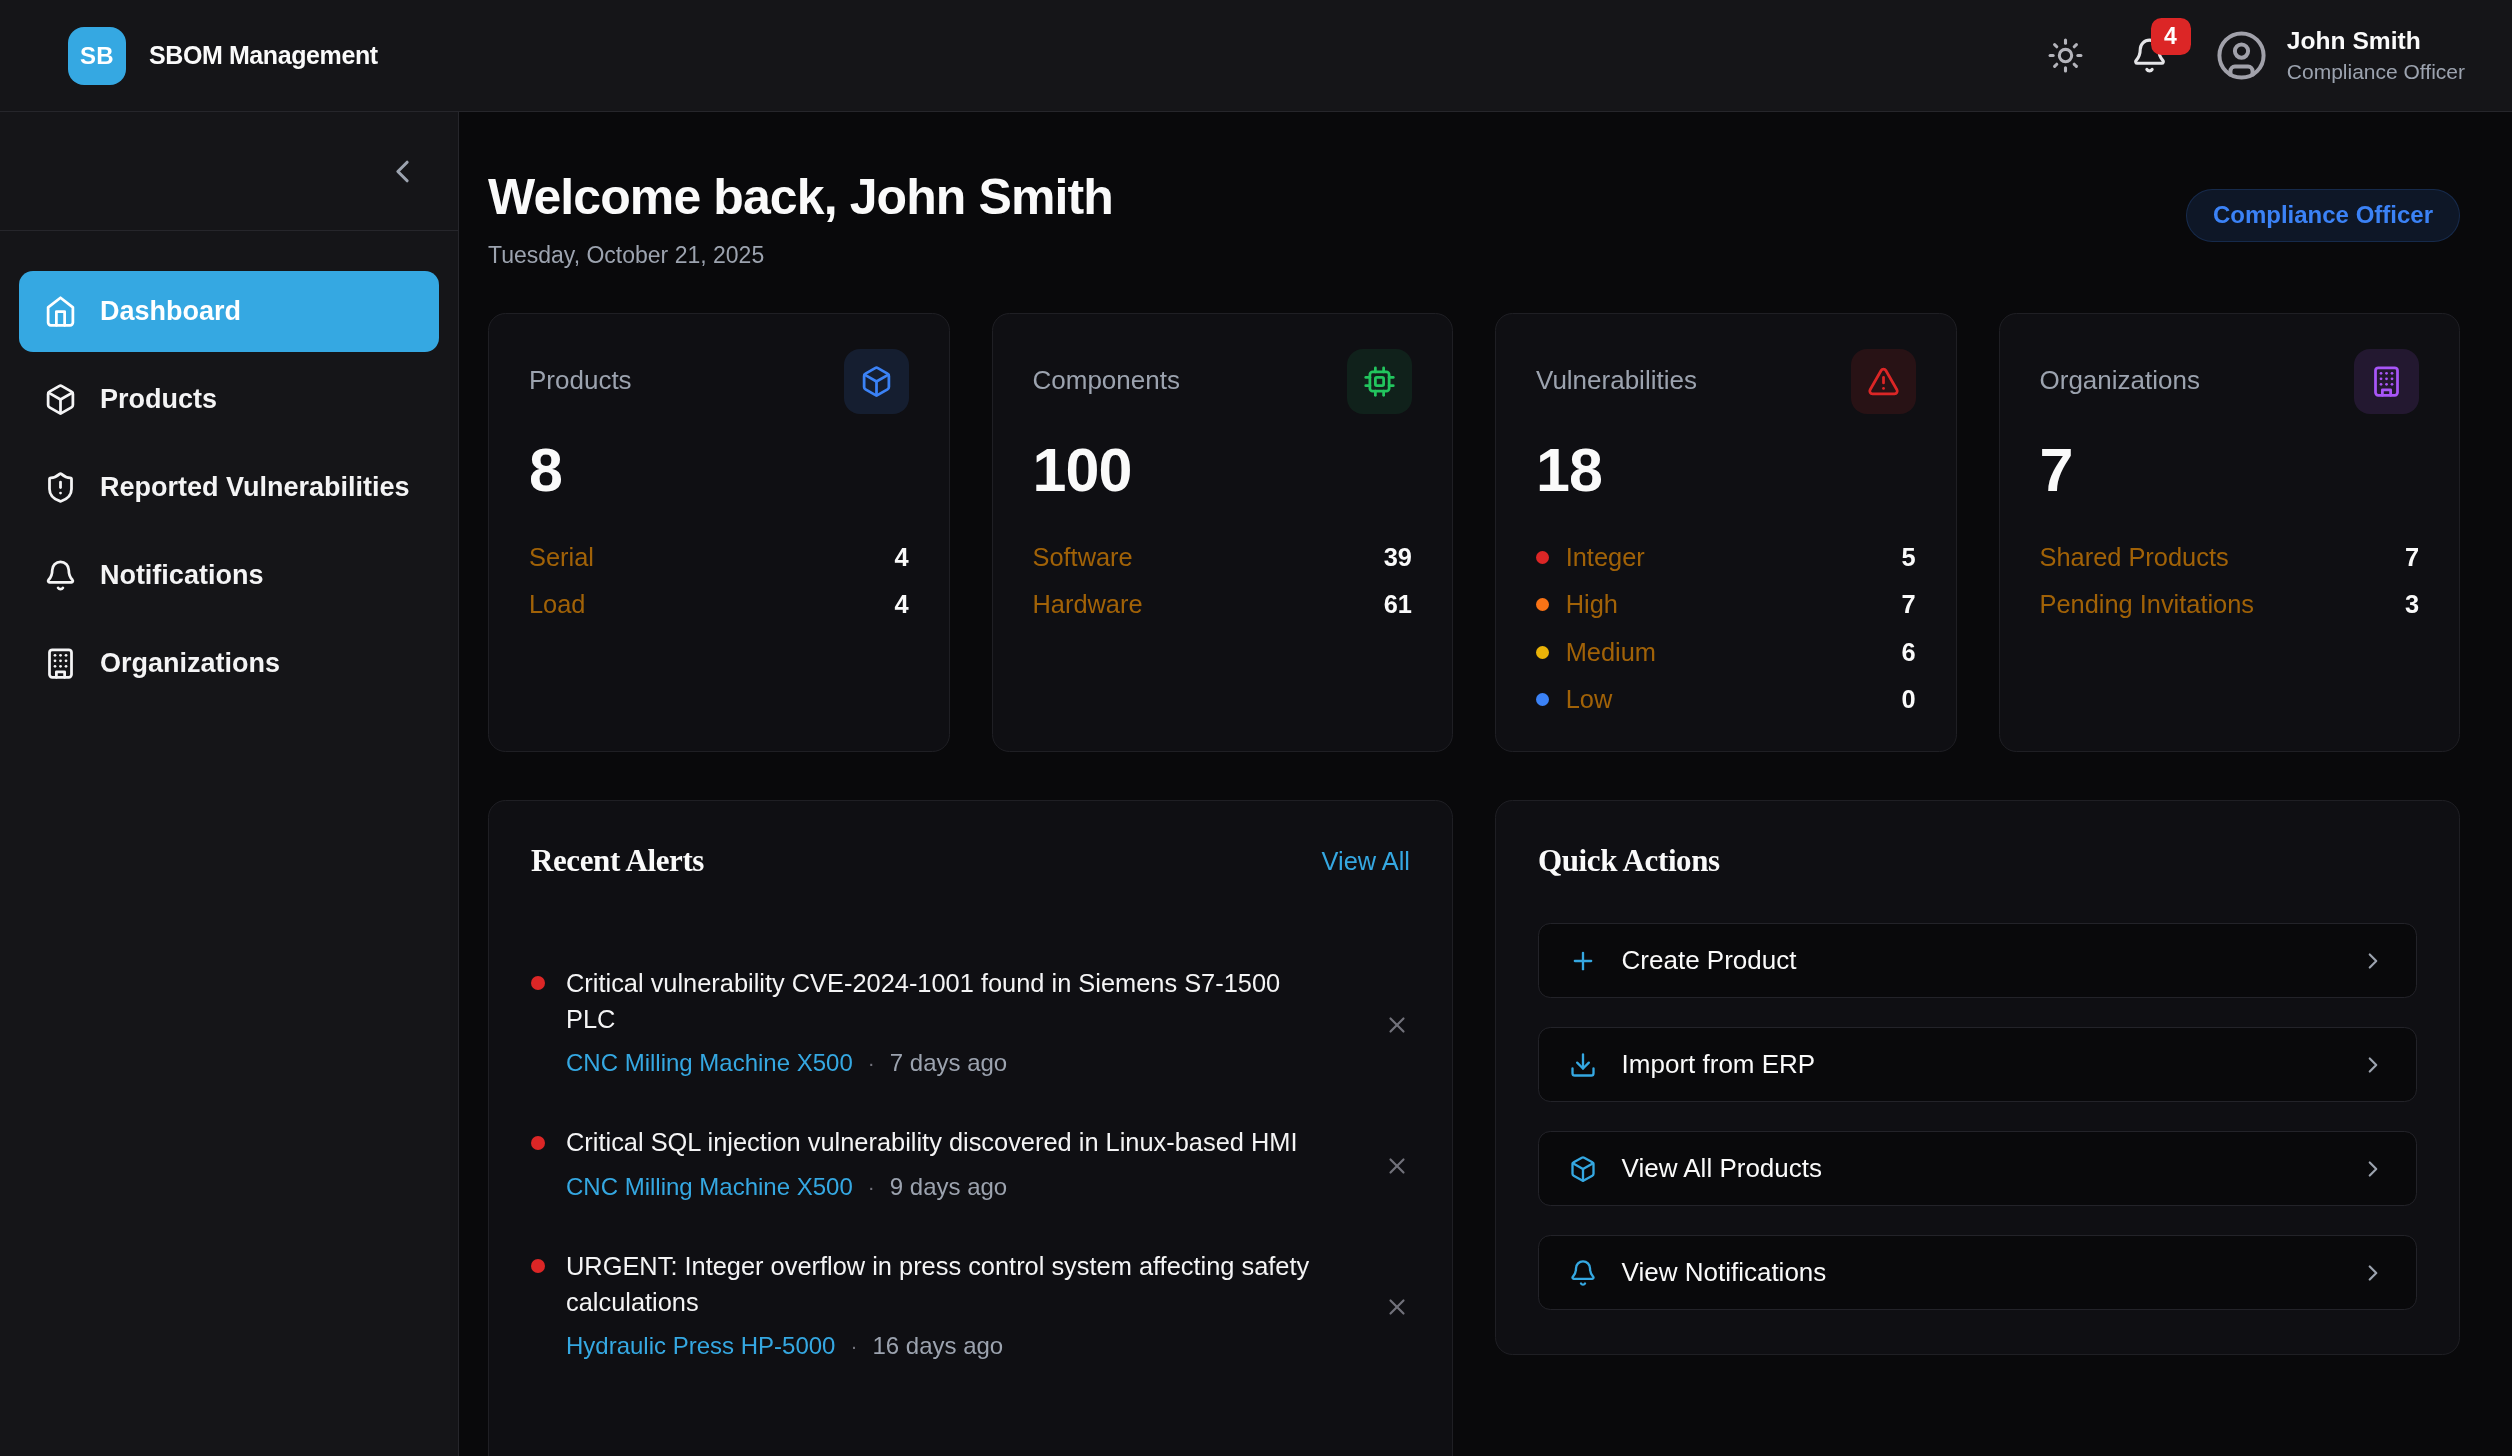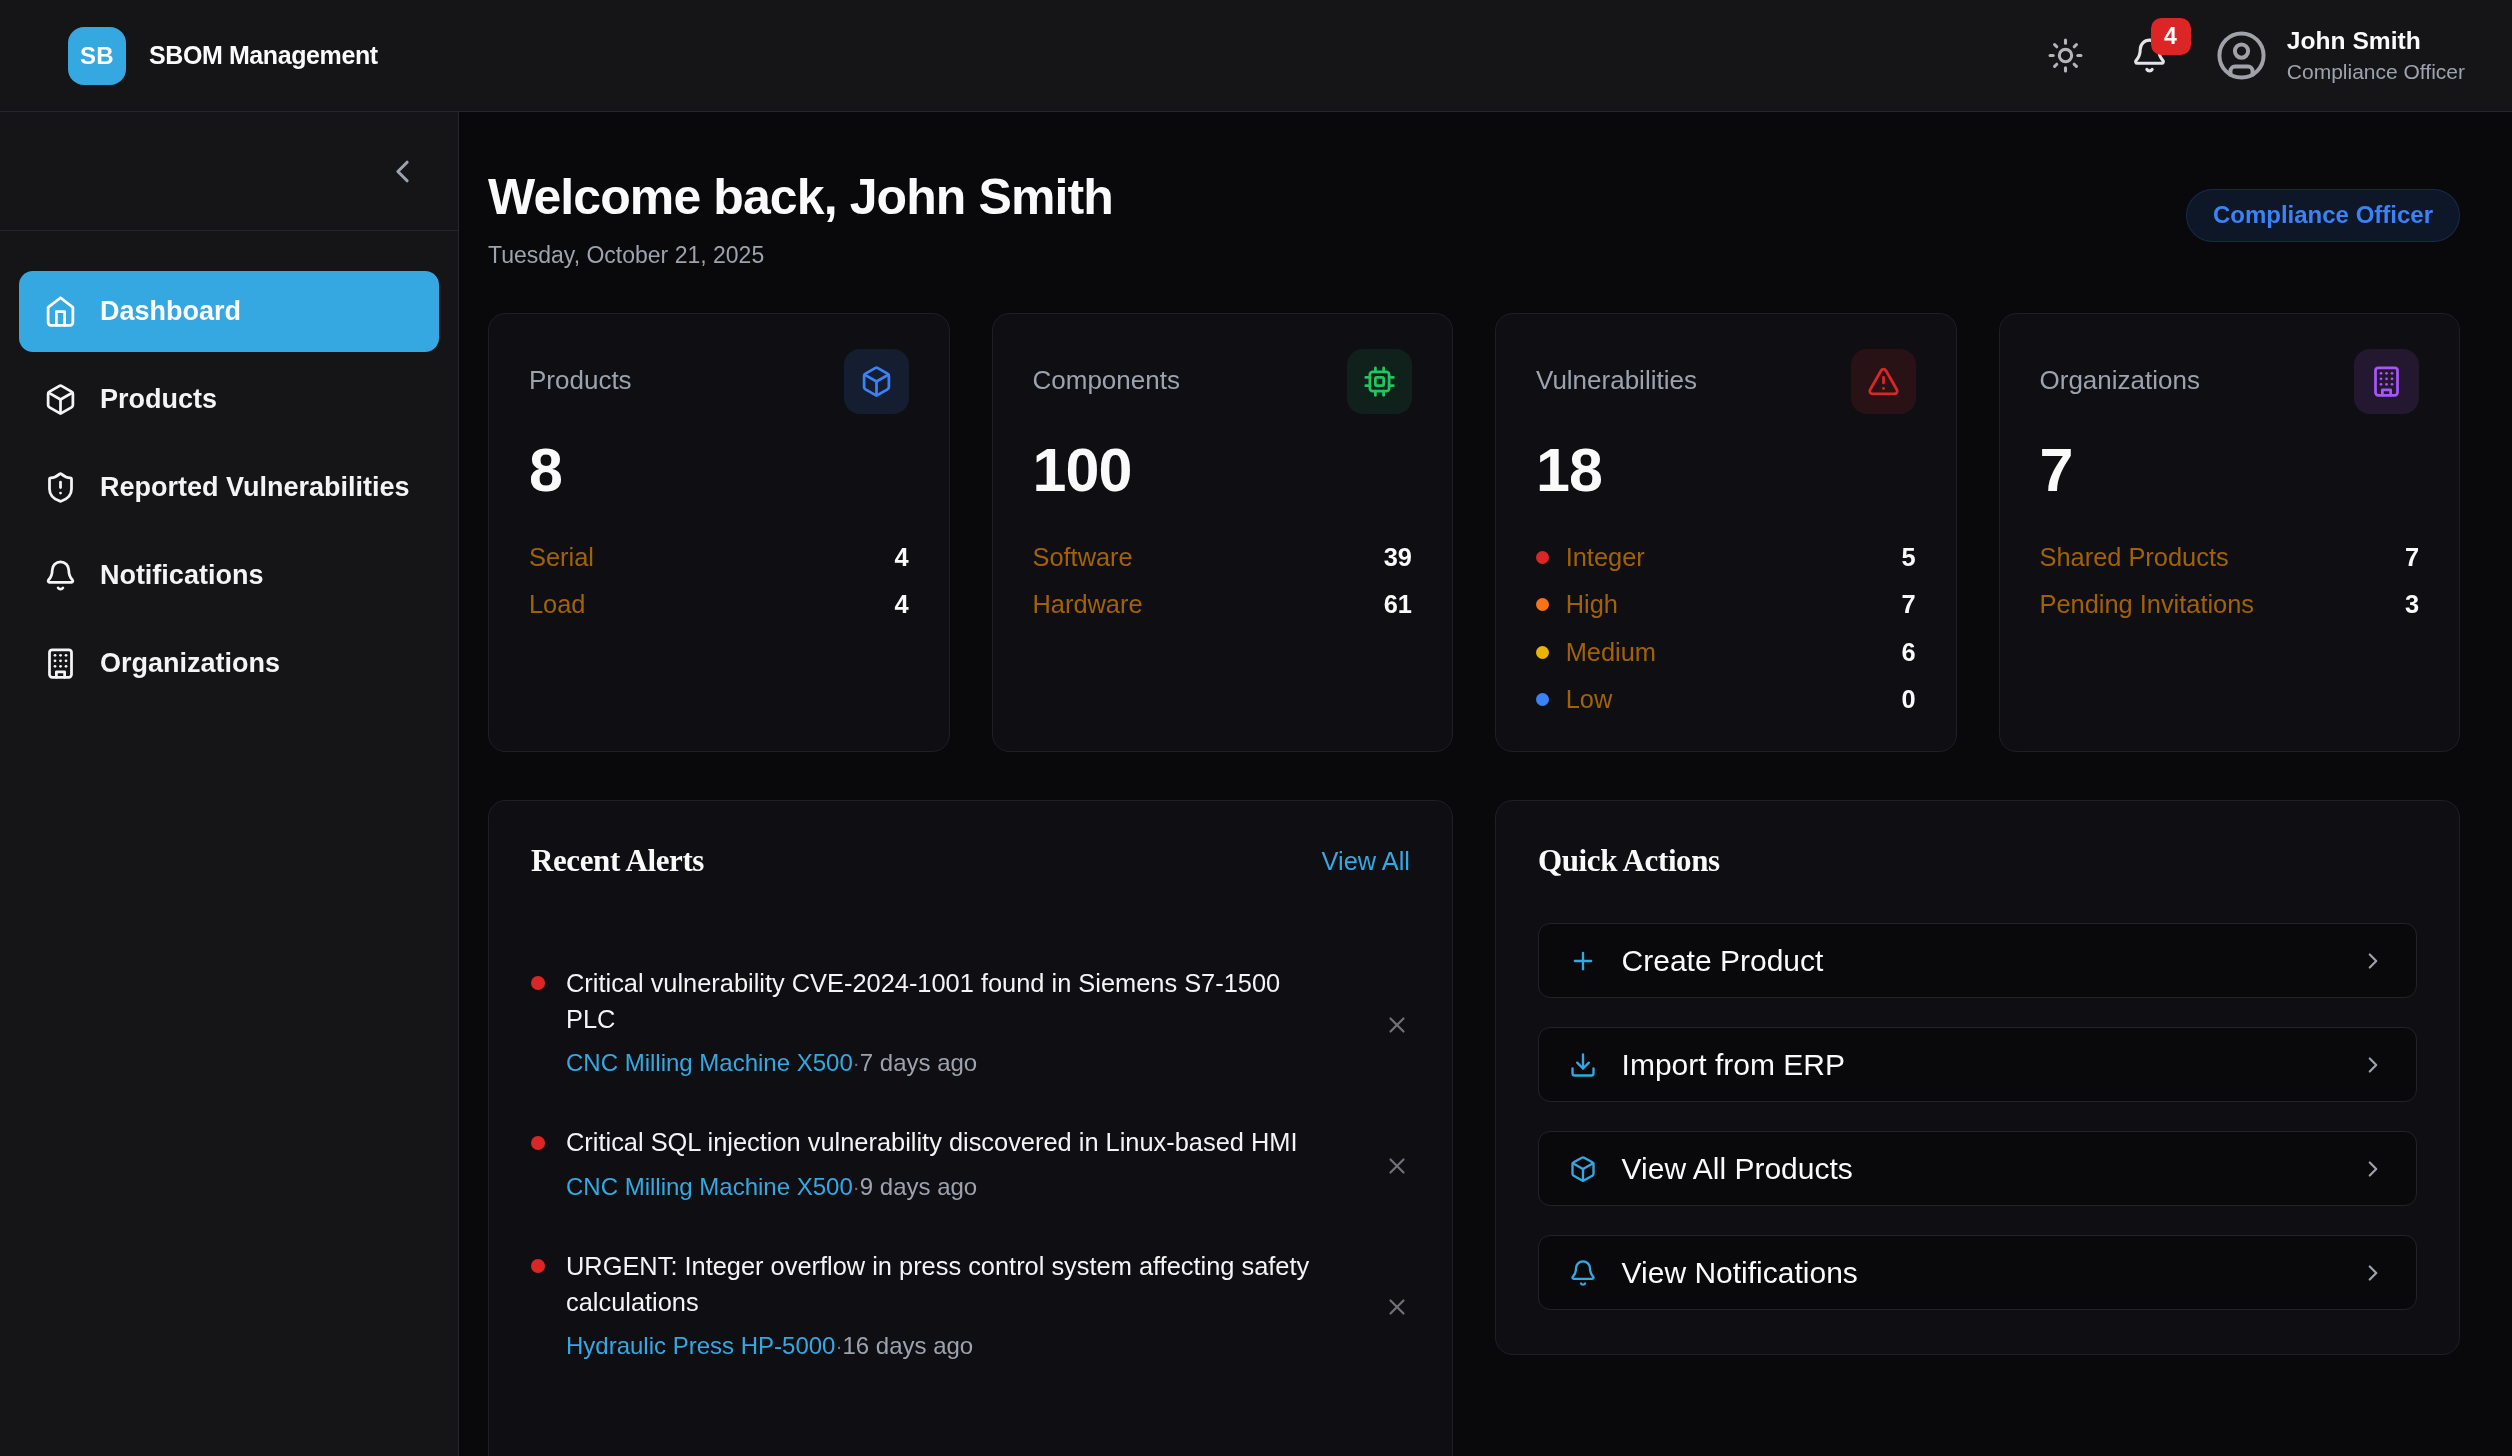--- a/index.html
+++ b/index.html
@@ -90,32 +90,32 @@
   .qa-panel { height:555px; }
   .panel-head { display:flex; justify-content:space-between; align-items:center; }
   .panel-title { font-size:31px; font-weight:700; letter-spacing:-0.4px;font-family:Liberation Serif, serif; }
   .view-all { background:none; border:none; cursor:pointer; font-family:inherit; font-size:25.4px; color:#35a8e2; font-weight:500; }
 
   .alert-list { margin-top:86px; }
   .alert { display:flex; gap:21px; margin-bottom:47px; }
   .alert-dot { width:14px; height:14px; border-radius:50%; background:#dc2626; margin-top:11.4px; flex:none; }
   .alert-body { flex:1; min-width:0; }
   .alert-title { font-size:25.4px; line-height:36px; font-weight:500; color:#f4f4f5; padding-right:39px; }
-  .alert-meta { margin-top:12.3px; display:flex; align-items:center; font-size:24px; }
+  .alert-meta { margin-top:12.3px; display:flex; align-items:center; gap:15px; font-size:24px; }
   .alert-product { background:none; border:none; cursor:pointer; font-family:inherit; font-size:24px; color:#35a8e2; font-weight:500; padding:0; }
   .alert-sep { color:#71717a; font-size:21px; }
   .alert-time { color:#9ca3af; }
   .alert-close { background:none; border:none; cursor:pointer; color:#71717a; flex:none; margin-top:7px; }
   .alert-close svg { width:26px; height:26px; }
 
   .qa-list { margin-top:44px; }
   .qa-btn {
     display:flex; align-items:center; gap:24.6px; width:100%; height:75px; padding:0 30px;
     margin-bottom:29px; background:#09090b; border:0.9px solid #232329; border-radius:12.3px;
-    font-family:inherit; font-size:30px; font-weight:500; color:#fafafa; cursor:pointer;
+    font-family:inherit; font-size:26px; font-weight:500; color:#fafafa; cursor:pointer;
   }
   .qa-btn .lead { width:28px; height:28px; color:#35a8e2; flex:none; }
   .qa-chevron { margin-left:auto; color:#9ca3af; width:26px; height:26px; flex:none; }
 </style>
 </head>
 <body>
 
 <div class="app">
 
   <header class="topbar">

